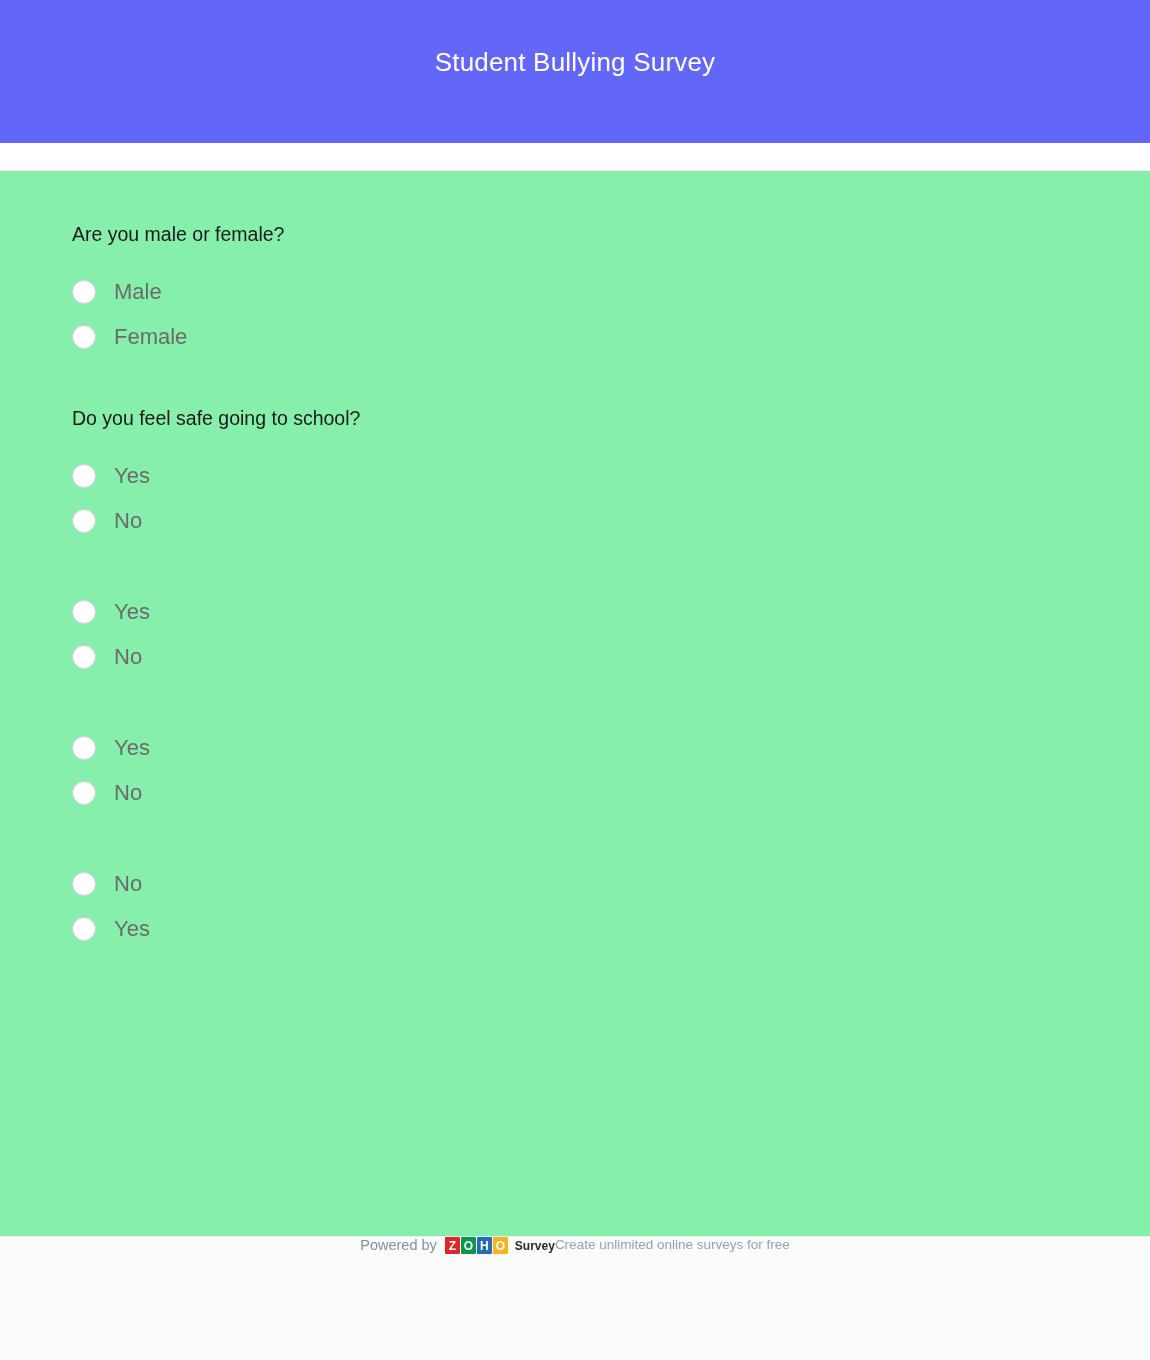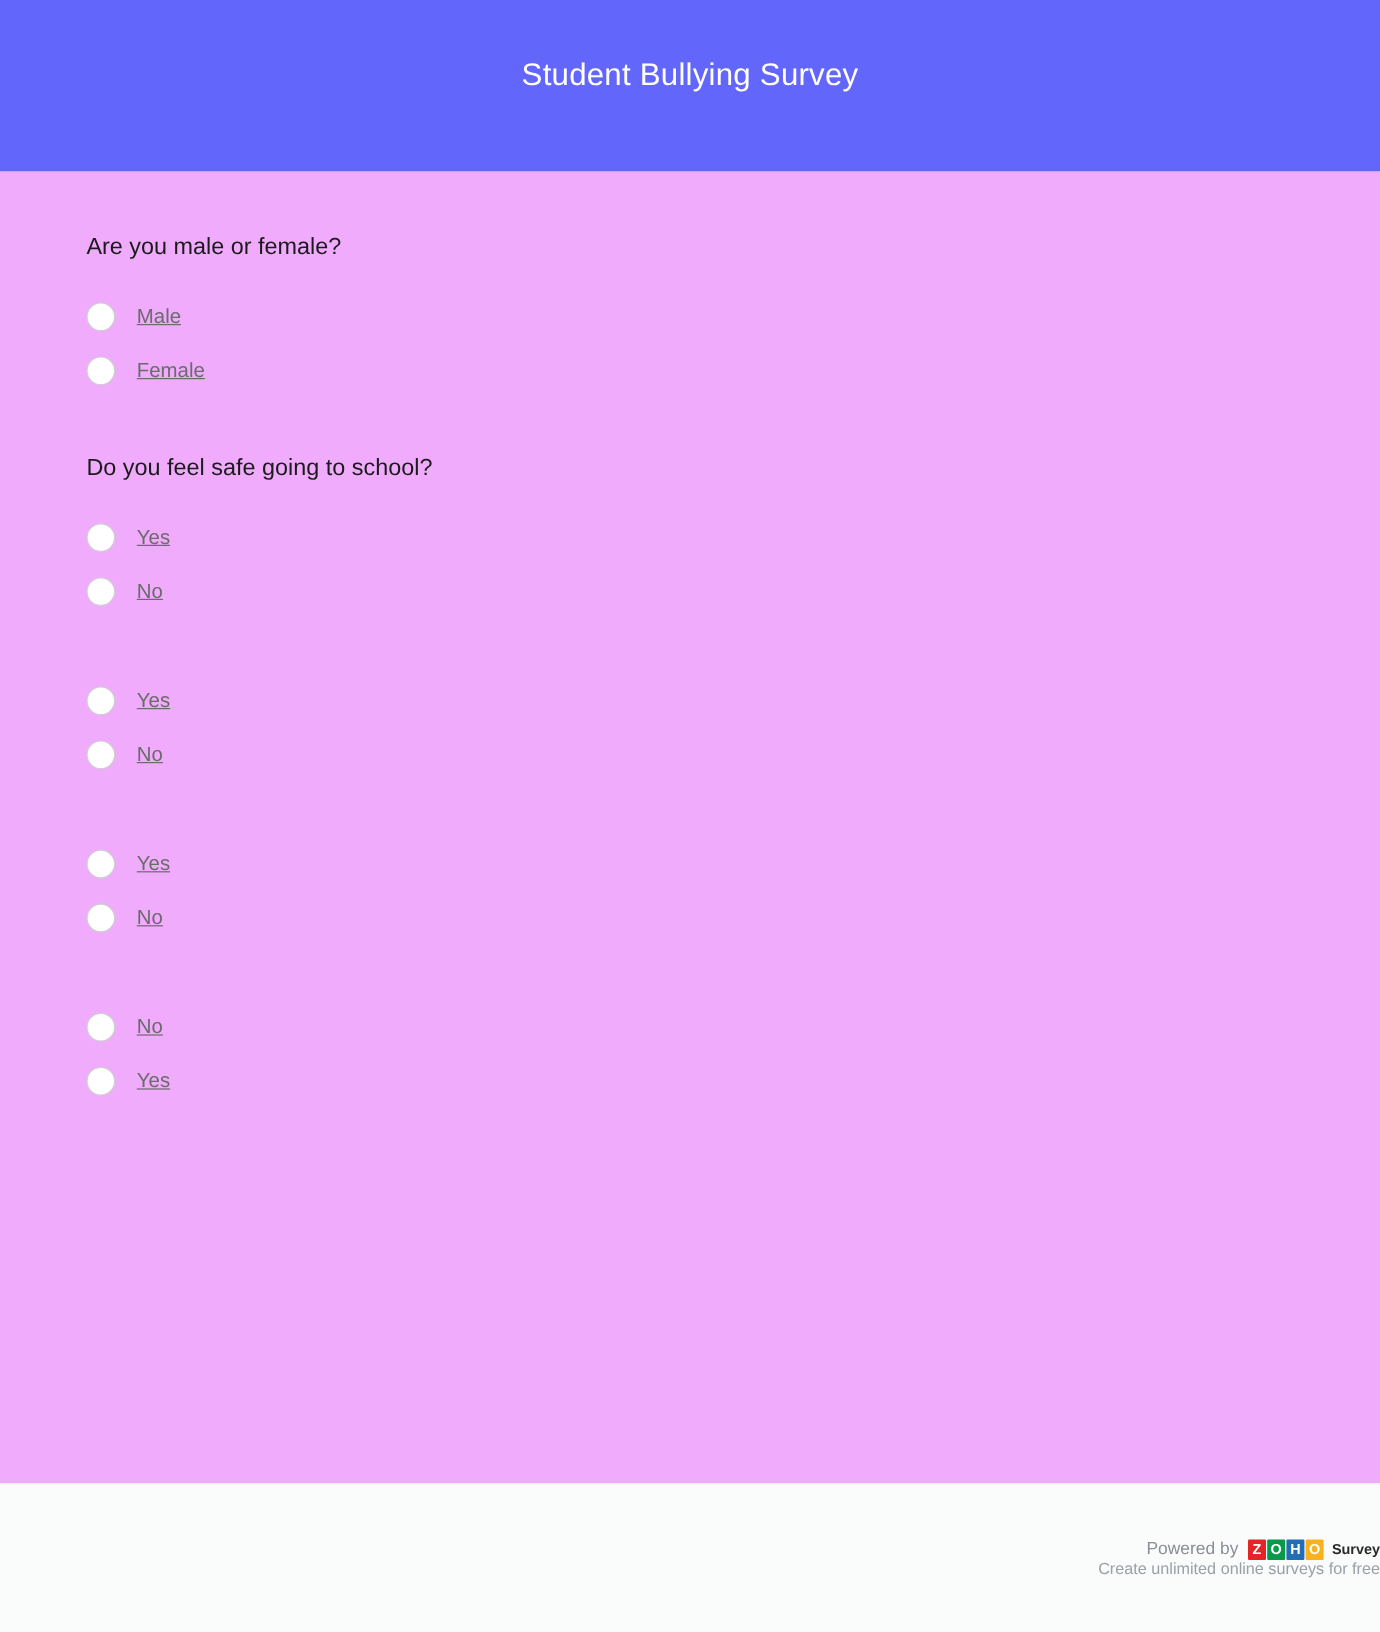--- a/index.html
+++ b/index.html
@@ -39,23 +39,24 @@
     font-size: 26px;
     font-weight: 400;
     letter-spacing: 0.2px;
     line-height: 1.2;
     text-align: right;
   }
 
   
   .survey-body {
     flex: 1 1 auto;
-    background: #f0abfc;
+    background: #86efac;
     padding: 0 72px;
     box-sizing: border-box;
+    margin-top: 28px;
   }
 
   .question-block {
     padding-top: 46px;
   }
   .question-block:first-child {
     padding-top: 50px;
   }
 
   .question-text {
@@ -84,35 +85,33 @@
     min-width: 24px;
     border: 1.5px solid #cfcfcf;
     border-radius: 50%;
     background: #ffffff;
     box-sizing: border-box;
     display: inline-block;
   }
 
   .option-label {
     margin-left: 18px;
-    font-size: 17px;
+    font-size: 22px;
     color: #6b6b6b;
     line-height: 1.2;
-    text-decoration: underline;
   }
 
   
   .survey-footer {
     border-top: 1px solid #ececec;
     background: #fafbfb;
     height: 124px;
     min-height: 124px;
     display: flex;
-    flex-direction: column;
-    align-items: flex-end;
+    align-items: flex-start;
     justify-content: center;
     box-sizing: border-box;
   }
   .powered-row {
     display: flex;
     align-items: center;
     justify-content: center;
     line-height: 1;
   }
   .powered-by-text {

